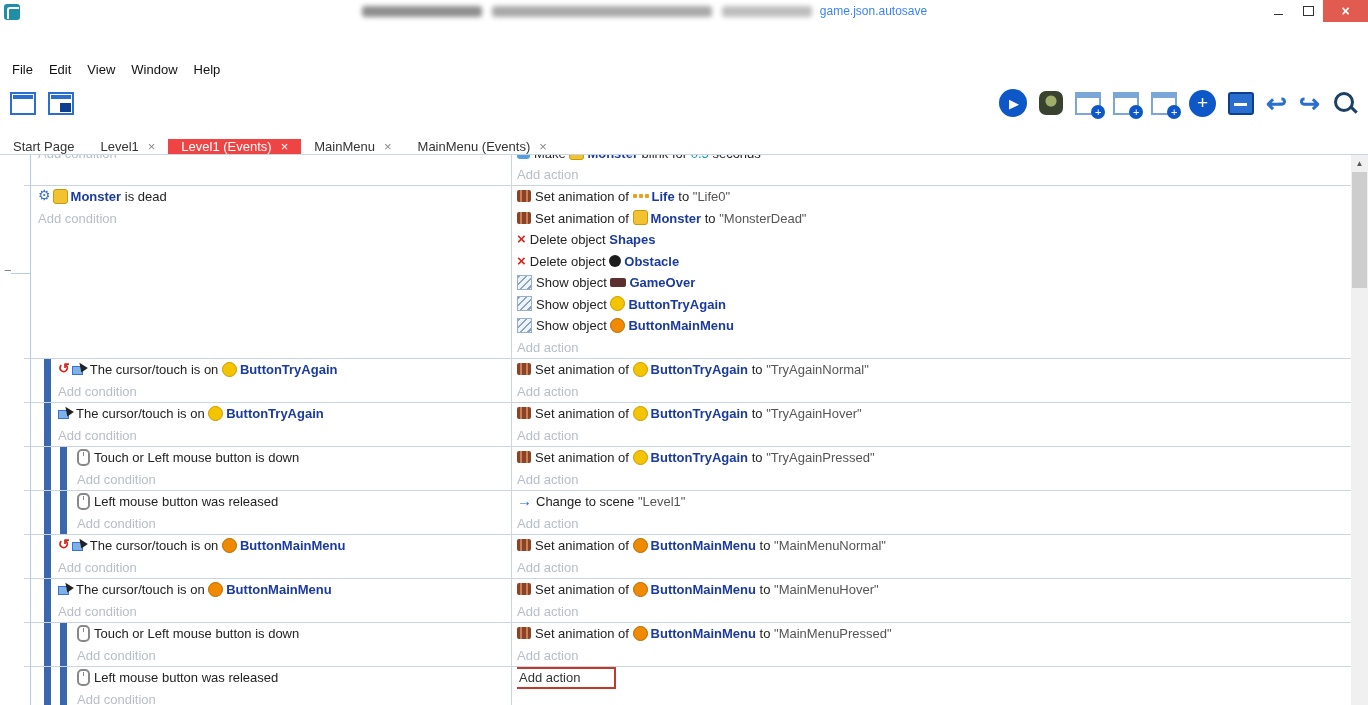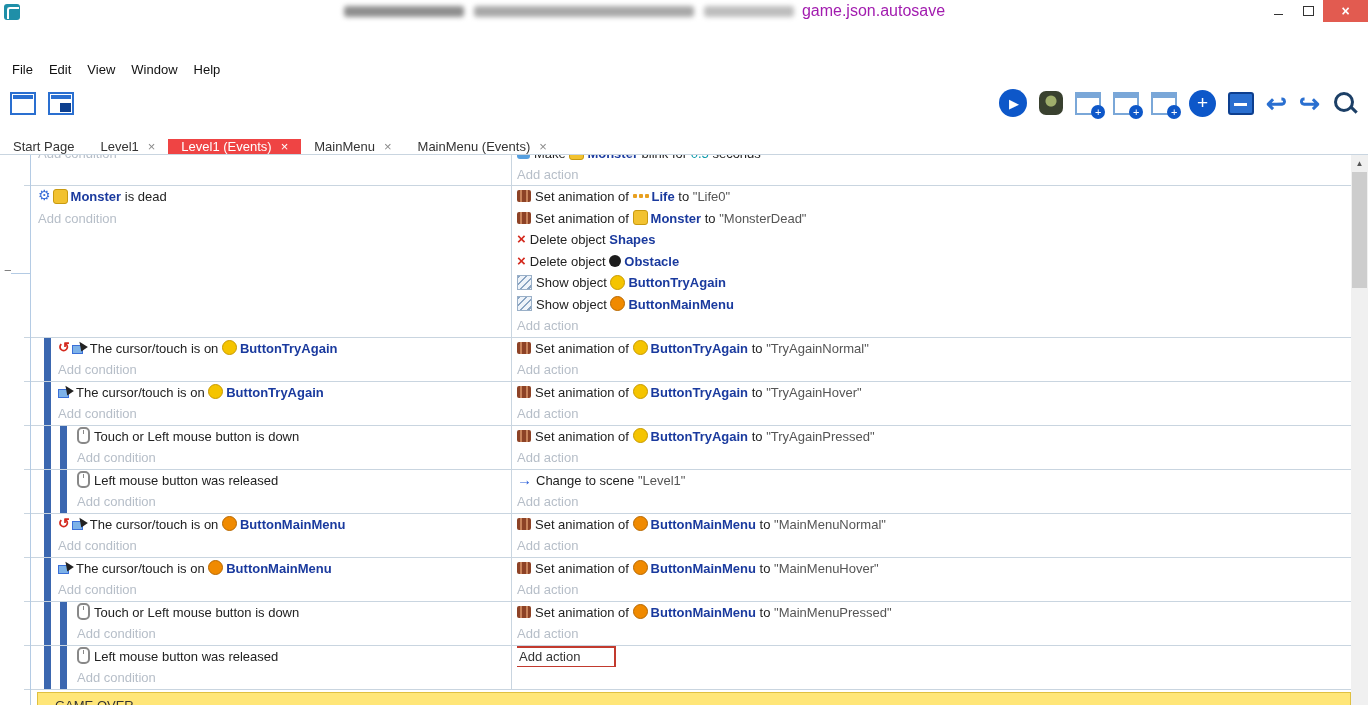--- a/index.html
+++ b/index.html
@@ -9,21 +9,21 @@
   
   .titlebar{height:22px;display:flex;align-items:center;background:#fff;}
   .logo{width:16px;height:16px;margin:2px 6px 0 4px;background:#1f8fa8;border-radius:3px;position:relative;flex:none;}
   .logo::after{content:"";position:absolute;left:3px;top:3px;width:10px;height:10px;border:2px solid #fff;border-right:none;border-bottom:none;border-radius:3px 0 0 0;}
   .title-center{flex:1;display:flex;align-items:center;justify-content:center;min-width:0;}
   .blobs{display:flex;gap:10px;margin-right:8px;}
   .blob{height:11px;border-radius:3px;background:#a8a8a8;filter:blur(2.5px);}
   .blob.b1{width:120px;background:#8e8e8e;}
   .blob.b2{width:220px;}
   .blob.b3{width:90px;background:#bdbdbd;}
-  .title-text{font-size:16px;color:#a21caf;white-space:nowrap;}
+  .title-text{font-size:12px;color:#3b82f6;white-space:nowrap;}
   .win-btns{display:flex;height:22px;margin-left:auto;flex:none;}
   .win-btn{width:30px;display:flex;align-items:center;justify-content:center;cursor:default;}
   .win-btn .minbar{width:9px;height:1px;background:#333;margin-top:7px;}
   .win-btn .maxbox{width:9px;height:8px;border:1px solid #333;}
   .win-btn.close{width:45px;background:#e25b50;color:#fff;font-size:14px;font-weight:bold;}
 
   
   .menubar{height:22px;display:flex;align-items:center;background:#fff;padding-left:6px;margin-top:36px;}
   .menu-item{padding:0 10px 0 6px;color:#111;}
 
@@ -222,20 +222,21 @@
     <div class="row">
       <div class="cond">
           <div class="line"><span class="ic ic-gear">⚙</span><span class="oic oic-monster"></span><span class="obj">Monster</span><span> is dead</span></div>
           <div class="line add">Add condition</div>
         </div>
       <div class="act">
           <div class="line"><span class="ic ic-anim"></span><span>Set animation of </span><span class="oic oic-life"></span><span class="obj">Life</span><span> to </span><span class="val">"Life0"</span></div>
           <div class="line"><span class="ic ic-anim"></span><span>Set animation of </span><span class="oic oic-monster"></span><span class="obj">Monster</span><span> to </span><span class="val">"MonsterDead"</span></div>
           <div class="line"><span class="ic ic-delete">×</span><span>Delete object </span><span class="obj">Shapes</span></div>
           <div class="line"><span class="ic ic-delete">×</span><span>Delete object </span><span class="oic oic-obstacle"></span><span class="obj">Obstacle</span></div>
+          <div class="line"><span class="ic ic-show"></span><span>Show object </span><span class="oic oic-gameover"></span><span class="obj">GameOver</span></div>
           <div class="line"><span class="ic ic-show"></span><span>Show object </span><span class="oic oic-btnta"></span><span class="obj">ButtonTryAgain</span></div>
           <div class="line"><span class="ic ic-show"></span><span>Show object </span><span class="oic oic-btnmm"></span><span class="obj">ButtonMainMenu</span></div>
           <div class="line add">Add action</div>
         </div>
     </div>
 
     <div class="row">
       <div class="cond l1">
           <div class="bar b1"></div>
           <div class="line"><span class="ic ic-invert">↺</span><span class="ic ic-cursor"></span><span>The cursor/touch is on </span><span class="oic oic-btnta"></span><span class="obj">ButtonTryAgain</span></div>

